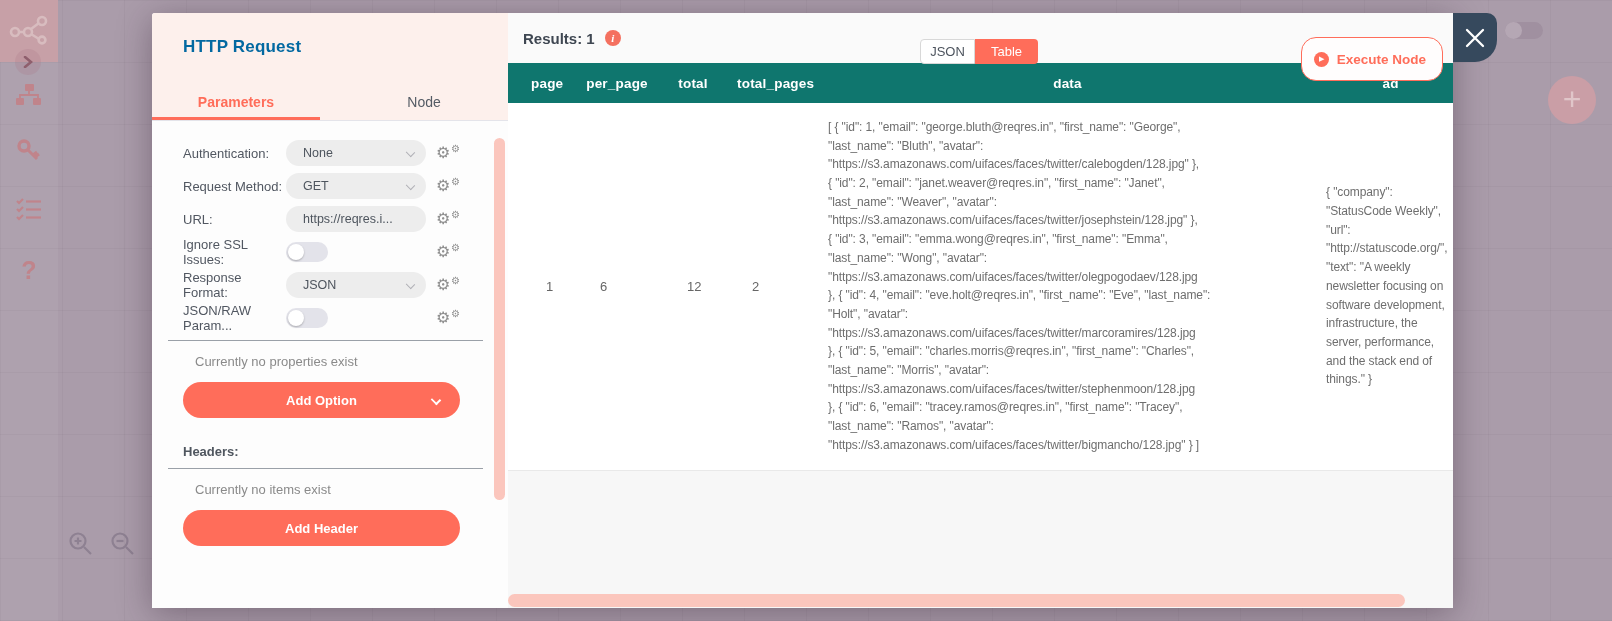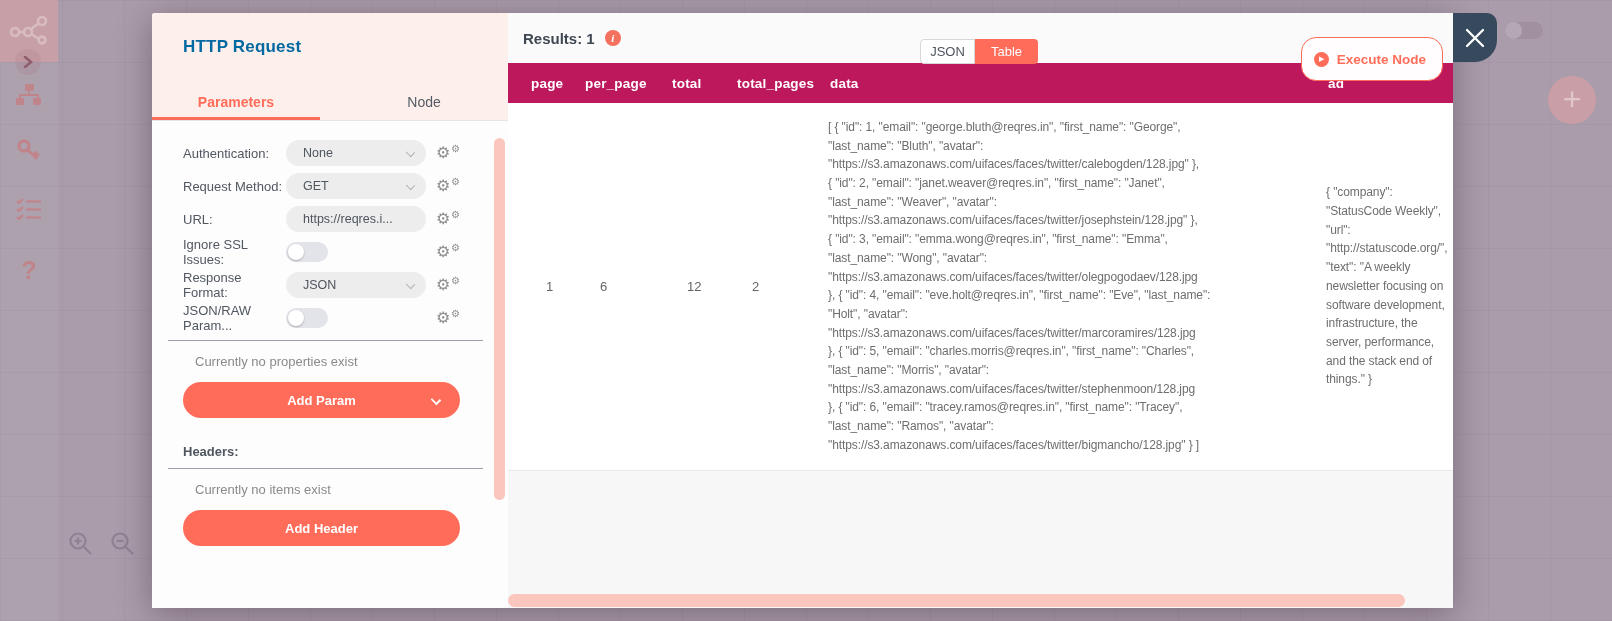--- a/index.html
+++ b/index.html
@@ -70,21 +70,21 @@
   .vt-json { width:55px; background:#fff; border:1px solid #d8d8d8; border-radius:4px 0 0 4px; font-size:13px; color:#4d545e; display:flex; align-items:center; justify-content:center; }
   .vt-table { width:63px; background:#ff6d5a; border-radius:0 4px 4px 0; font-size:13px; color:#fff; display:flex; align-items:center; justify-content:center;text-align:center; }
   .exec-btn { position:absolute; right:10px; top:24px; height:44px; padding:0 16px 0 12px; background:#fffdfd; border:1.5px solid #ff6d5a;
               border-radius:15px; display:flex; align-items:center; gap:8px;justify-content:space-between; }
   .play-ic { width:15px; height:15px; border-radius:50%; background:#ff6d5a; color:#fff; font-size:7px; display:flex; align-items:center; justify-content:center; padding-left:1px; }
   .exec-label { color:#ff6d5a; font-weight:bold; font-size:13.5px; }
 
   table.res { width:945px; border-collapse:collapse; table-layout:fixed; flex:none; }
   table.res col.c1{width:54px} table.res col.c2{width:87px} table.res col.c3{width:65px}
   table.res col.c4{width:93px} table.res col.c5{width:498px} table.res col.c6{width:148px}
-  table.res th { background:#be185d; height:40px; color:#fff; font-size:13.5px; font-weight:bold; text-align:left; padding-left:23px; letter-spacing:0.2px; }
+  table.res th { background:#0f766e; height:40px; color:#fff; font-size:13.5px; font-weight:bold; text-align:center; padding-left:23px; letter-spacing:0.2px; }
   table.res td { height:367px; background:#fff; border-bottom:1px solid #e9e9e9; vertical-align:middle; overflow:hidden; }
   td.num { padding-left:38px; font-size:13px; color:#666; }
   td.jsontxt { font-size:12px; line-height:18.7px; color:#6e6e6e; white-space:pre; letter-spacing:-0.1px; padding-left:21px; }
   .filler { flex:1; background:#f7f7f7; }
   .h-scroll { position:absolute; left:0; bottom:1px; width:897px; height:13px; border-radius:7px; background:#fbc6bd; }
 
   
   .close-btn { position:absolute; left:1453px; top:13px; width:44px; height:49px; background:#36495d;
                border-radius:0 10px 22px 0; display:flex; align-items:center; justify-content:center; }
 </style>
@@ -223,21 +223,21 @@
           <div class="tog">
               <div class="knob"></div>
             </div>
           <div class="gear"><span>⚙</span><span class="g2">⚙</span></div>
         </div>
 
         <div>
           <hr class="sect-hr">
           <div class="empty-txt">Currently no properties exist</div>
           <button class="add-btn">
-            <span>Add Param</span>
+            <span>Add Option</span>
             <span class="chevw"></span>
           </button>
         </div>
 
         <div class="headers-sect">
           <div class="sect-head">Headers:</div>
           <hr class="sect-hr">
           <div class="empty-txt">Currently no items exist</div>
           <button class="add-btn">
             <span>Add Header</span>

